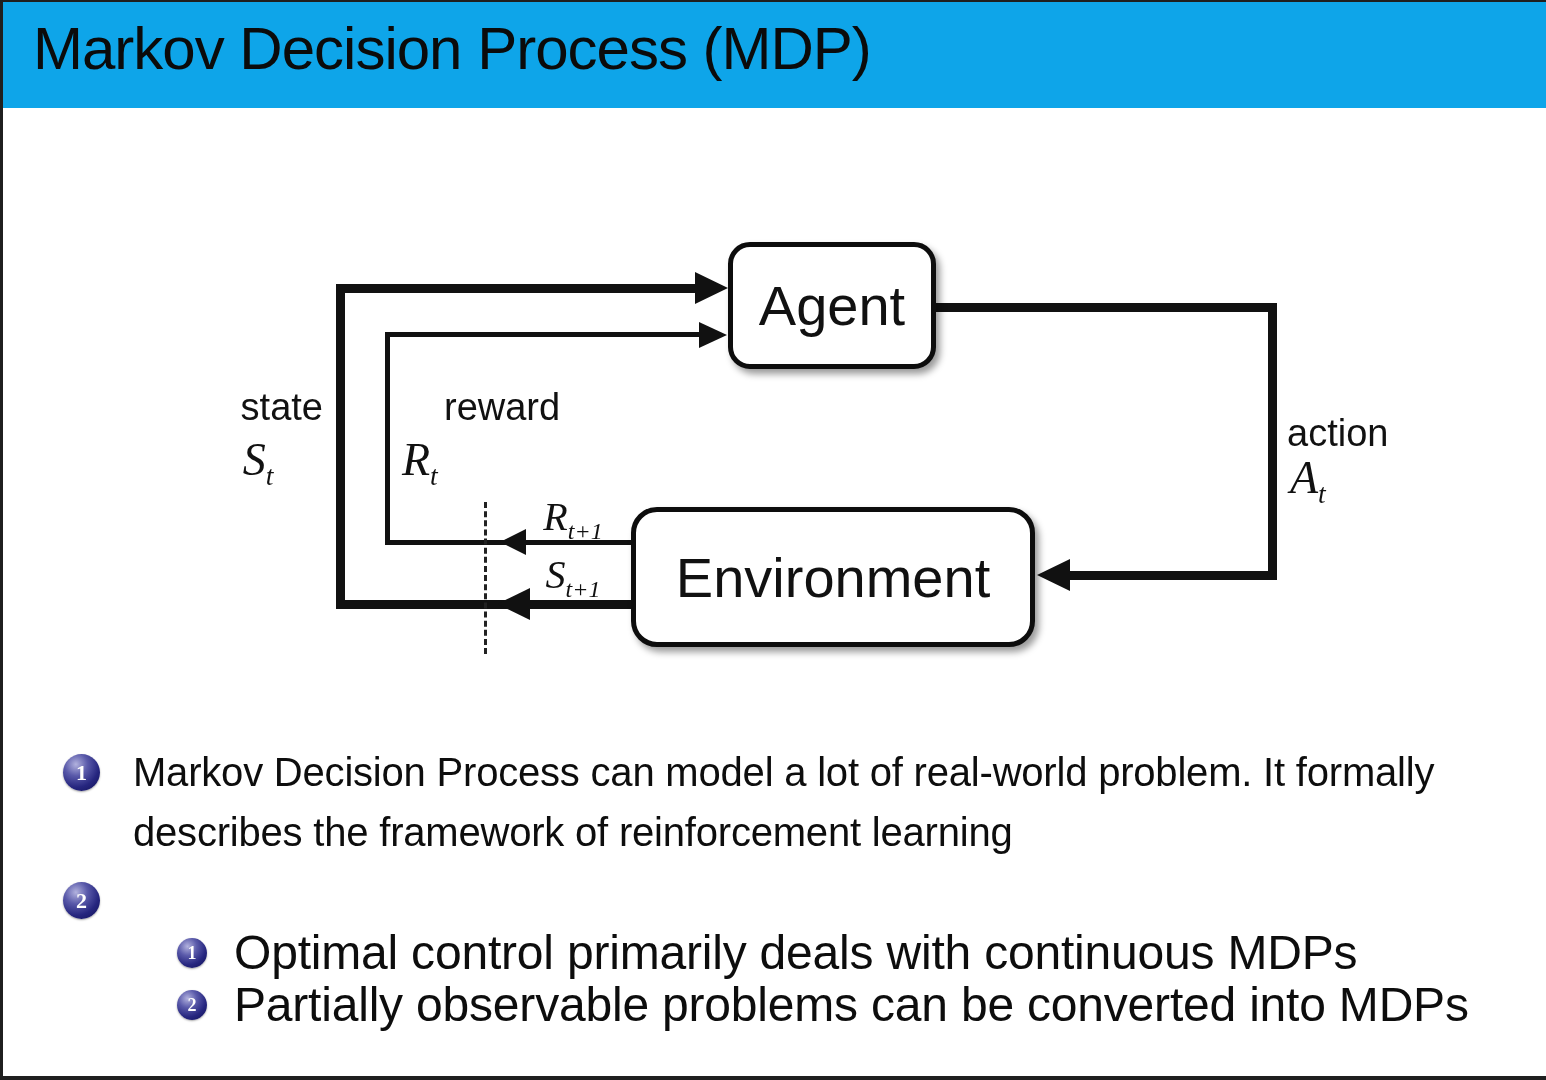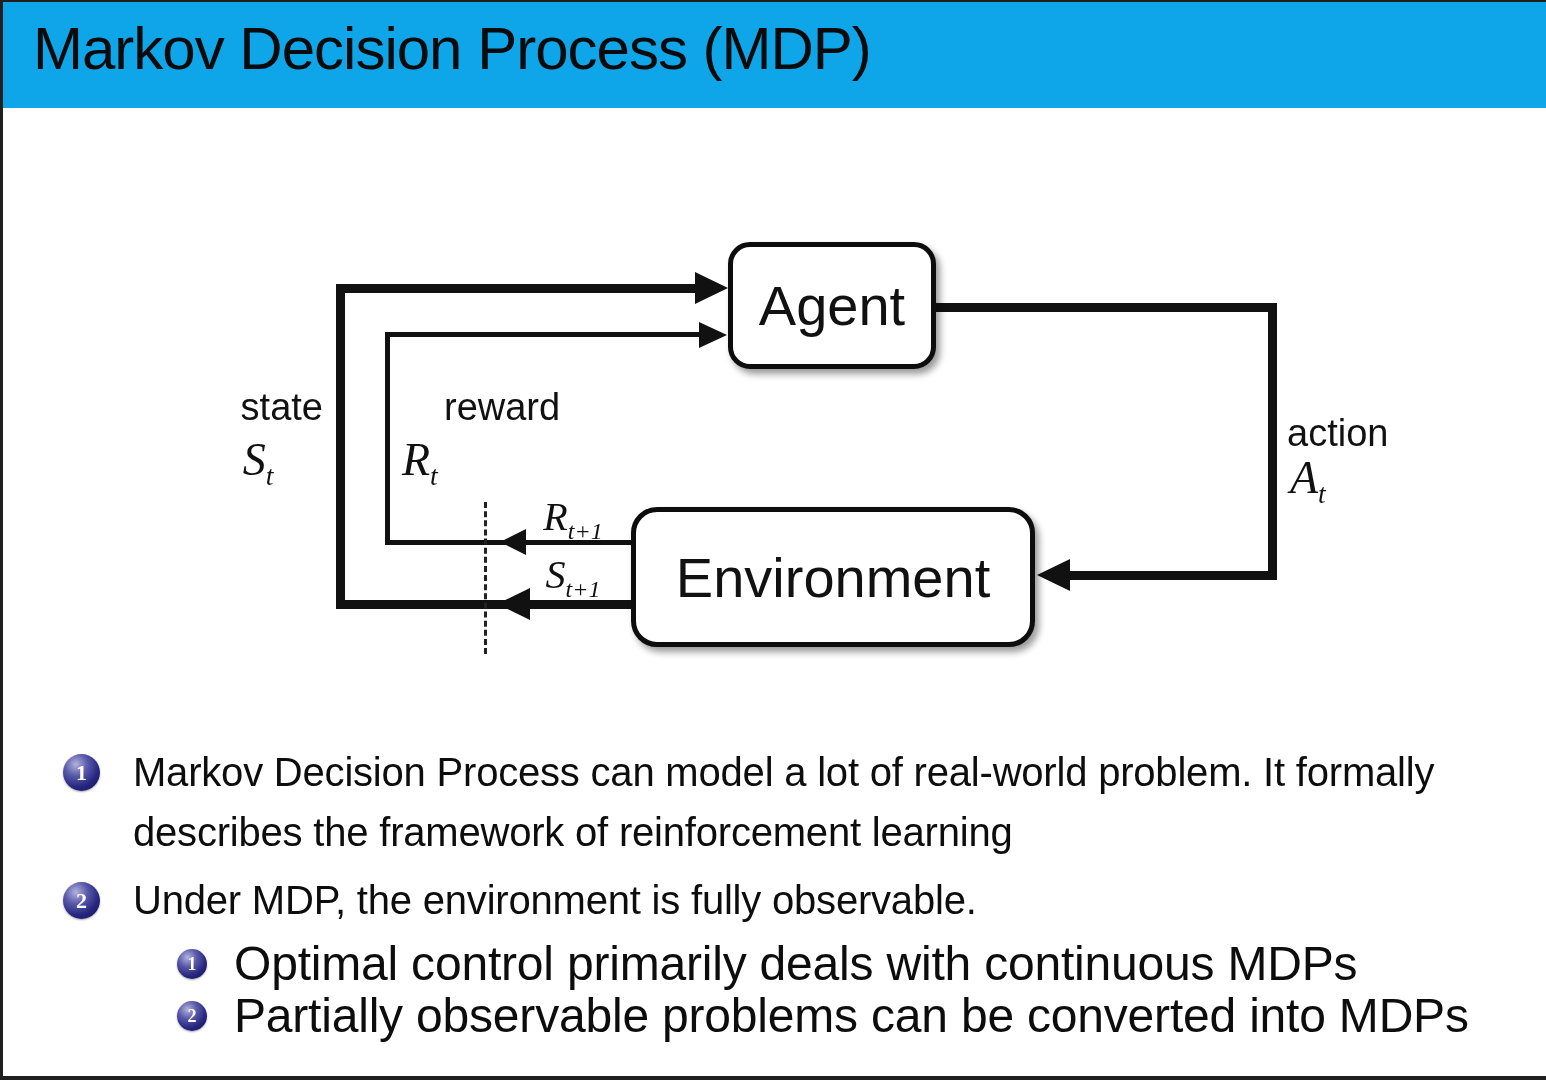--- a/index.html
+++ b/index.html
@@ -107,21 +107,20 @@
 
   <div class="bullets">
 
     <div class="bitem">
       <span class="ball l1">1</span>
       <span class="btext">Markov Decision Process can model a lot of real-world problem. It formally describes the framework of reinforcement learning</span>
     </div>
 
     <div class="bitem item2">
       <span class="ball l1">2</span>
-      <span class="btext">Under MDP, the environment is fully observable.</span>
     </div>
 
     <div class="subitems">
       <div class="bitem">
         <span class="ball l2">1</span>
         <span class="btext">Optimal control primarily deals with continuous MDPs</span>
       </div>
       <div class="bitem">
         <span class="ball l2">2</span>
         <span class="btext">Partially observable problems can be converted into MDPs</span>

